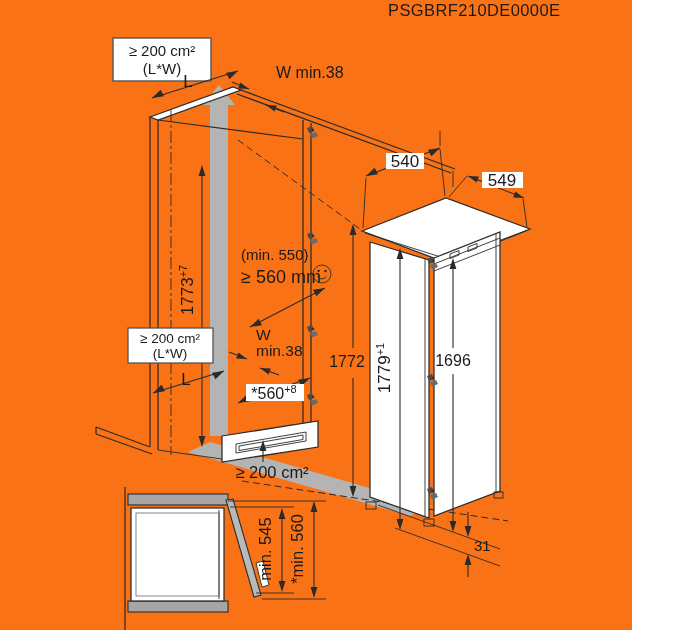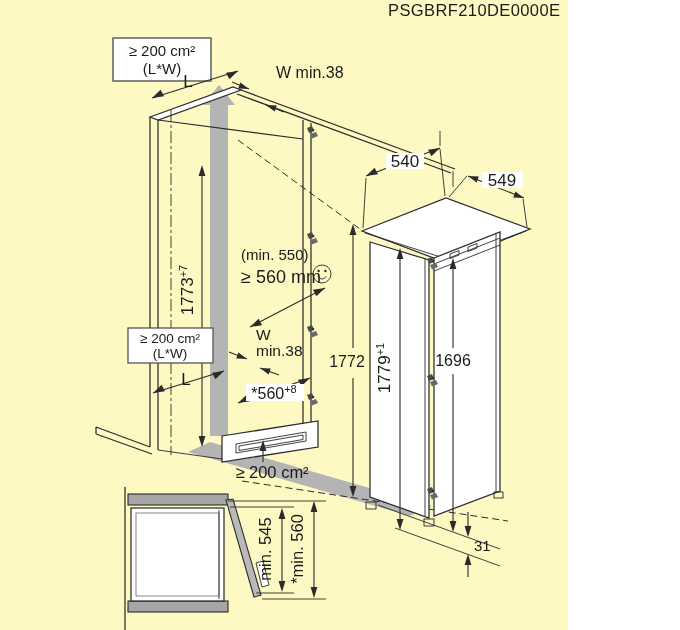--- a/index.html
+++ b/index.html
@@ -1,16 +1,16 @@
 <!DOCTYPE html>
 <html><head>
 <meta charset="utf-8">
 <style>
   html,body{margin:0;padding:0;background:#fff;}
-  .page{position:relative;width:568px;height:630px;background:#fef9c3;overflow:hidden;
+  .page{position:relative;width:632px;height:630px;background:#f97316;overflow:hidden;
         font-family:"Liberation Sans",sans-serif;}
   svg text{fill:#1a1a1a;font-family:"Liberation Sans",sans-serif;}
   .ln{stroke:#2b2b2b;stroke-width:1.25;fill:none;}
   .thin{stroke:#2b2b2b;stroke-width:0.9;fill:none;}
   .dim{stroke:#2b2b2b;stroke-width:1.1;fill:none;}
   .dash{stroke:#2b2b2b;stroke-width:1;fill:none;stroke-dasharray:7 4;}
   .dashdot{stroke:#2b2b2b;stroke-width:0.9;fill:none;stroke-dasharray:12 3 3 3;}
   .ah{fill:#2b2b2b;stroke:none;}
   .whitefill{fill:#ffffff;stroke:#2b2b2b;stroke-width:1.25;}
   .grayfill{fill:#a6a6a6;stroke:#2b2b2b;stroke-width:1.1;}

